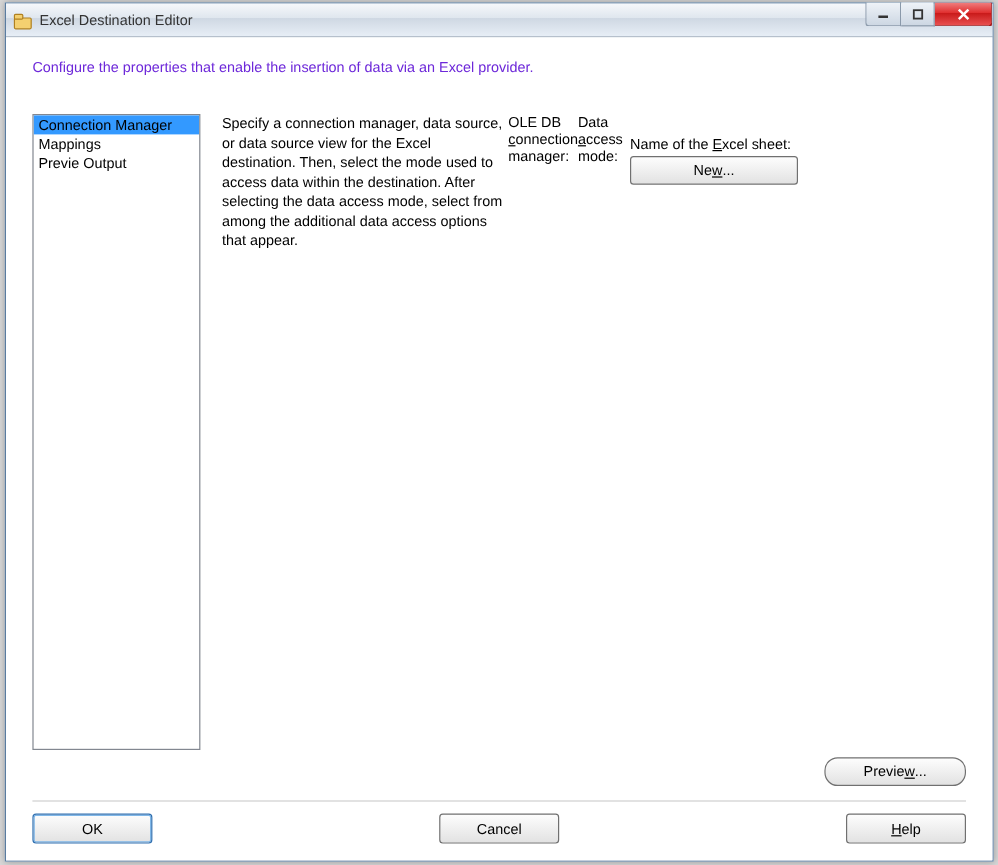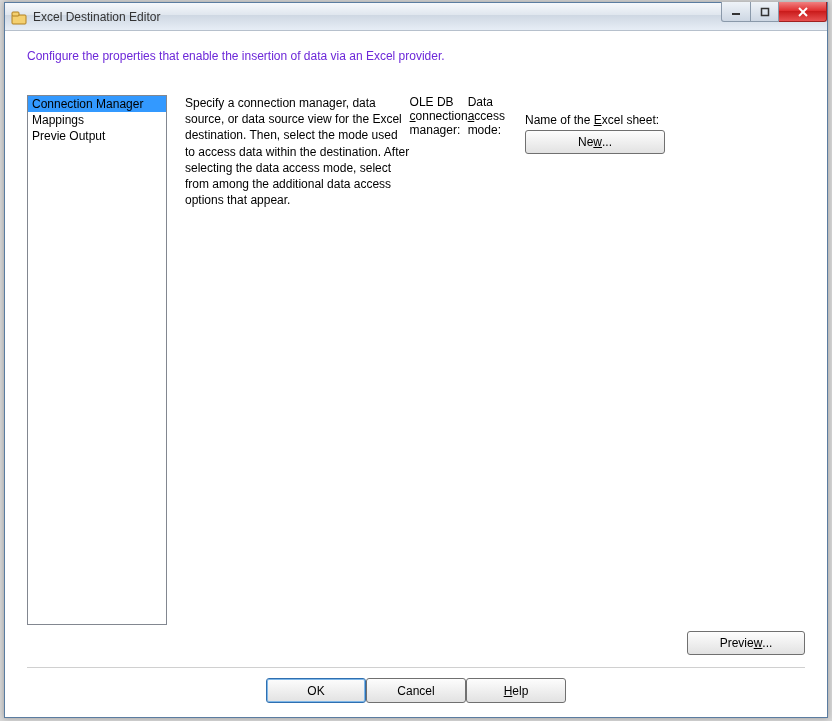--- a/index.html
+++ b/index.html
@@ -164,31 +164,31 @@
   .btn {
     min-width: 140px;
     height: 24px;
     border: 1px solid #707070;
     border-radius: 3px;
     background: linear-gradient(to bottom, #fdfdfd, #e2e2e2);
     display: flex; align-items: center; justify-content: center;
     cursor: default;
     padding: 0 10px;
   }
-  .btn-sm { min-width: 118px; height:24px; }
-  .indent-block { margin-left: 20px; margin-top: 18px; }
+  .btn-sm { min-width: 118px; height:24px;border-radius:11px; }
+  .indent-block { margin-left: 6px; margin-top: 18px; }
   .preview-row { margin-top: auto; }
   .hr {
     border: none;
     border-top: 1px solid #d0d0d0;
     margin: 12px 0 10px 0;
   }
   .footer {
     display: flex;
-    justify-content: center;
+    justify-content: space-between;
     gap: 0;
   }
   .footer .btn { min-width: 100px; height: 25px; }
   .footer .btn.default {
     border: 1px solid #2f6fb0;
     box-shadow: inset 0 0 0 1px #7fb7e8;
   }
 </style>
 </head>
 <body>

